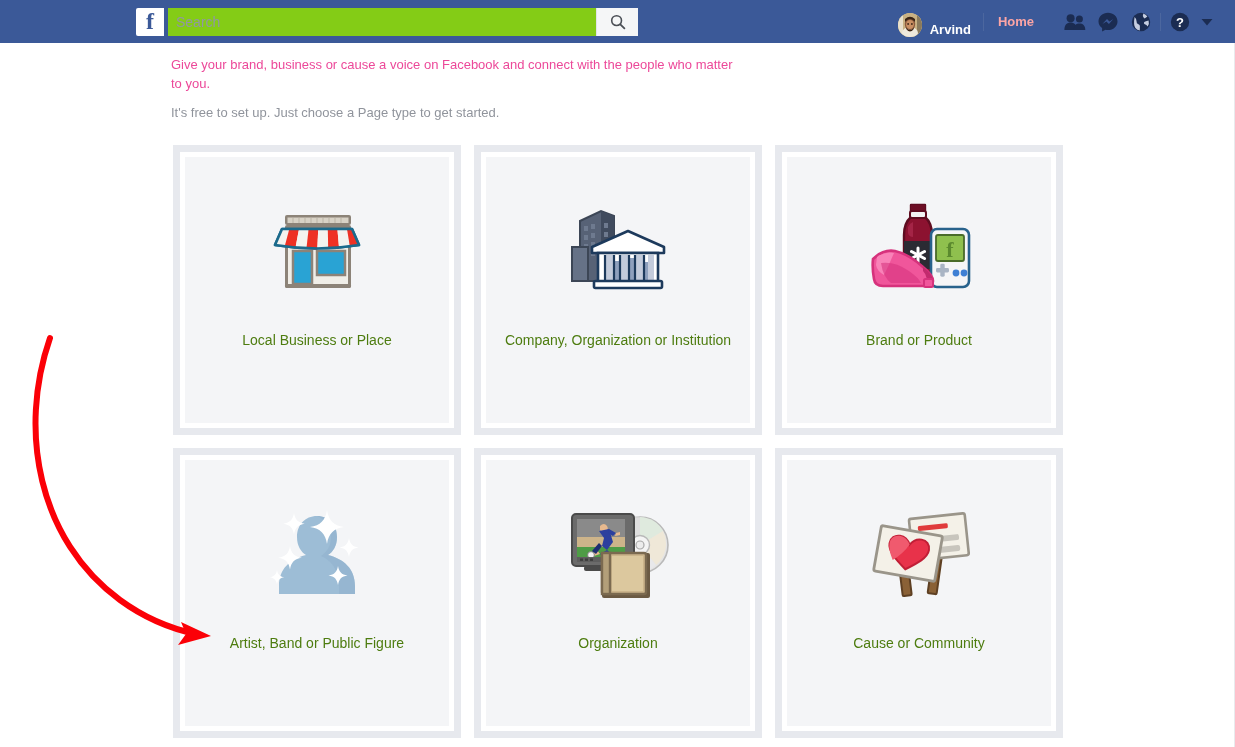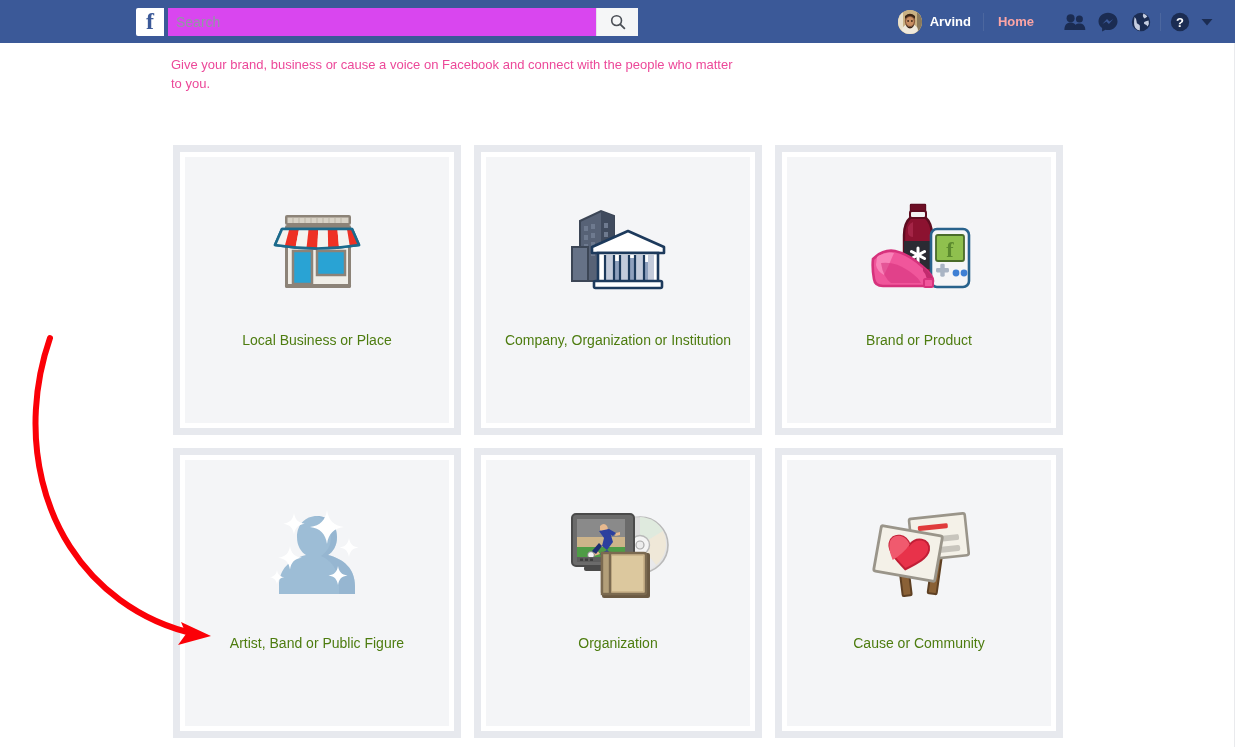--- a/index.html
+++ b/index.html
@@ -57,21 +57,21 @@
     align-items: center;
     height: 28px;
     margin-left: 4px;
   }
 
   .search-input {
     width: 428px;
     height: 28px;
     border: none;
     outline: none;
-    background: #d946ef;
+    background: #84cc16;
     font-family: "Liberation Sans", sans-serif;
     font-size: 14px;
     color: #1d2129;
     padding: 0 8px;
   }
   .search-input::placeholder { color: #9197a3; }
 
   .search-btn {
     width: 42px;
     height: 28px;
@@ -89,21 +89,21 @@
     position: absolute;
     right: 16px;
     top: 0;
     height: 43px;
     display: flex;
     align-items: center;
   }
 
   .nav-user {
     display: flex;
-    align-items: center;
+    align-items: flex-end;
     gap: 8px;
     padding: 0 8px;
     height: 30px;
     cursor: pointer;
   }
 
   .avatar {
     width: 24px;
     height: 24px;
     border-radius: 50%;
@@ -363,20 +363,21 @@
             <path d="M0.5 1 L11.5 1 L6 7.4 Z" fill="#1b2c52"></path>
           </svg>
         </span>
       </div>
 
     </div>
   </div>
 
   <div class="page-head">
     <div class="page-sub">Give your brand, business or cause a voice on Facebook and connect with the people who matter to you.</div>
+    <div class="page-sub2">It's free to set up. Just choose a Page type to get started.</div>
   </div>
 
   <div class="grid">
 
     <div class="card">
       <div class="card-inner">
         <div class="card-art">
           <span>
             <svg width="96" height="100" viewBox="0 0 96 100" class="art-svg">
               <rect x="16" y="20" width="66" height="10" rx="2" fill="#8c8378"></rect>

